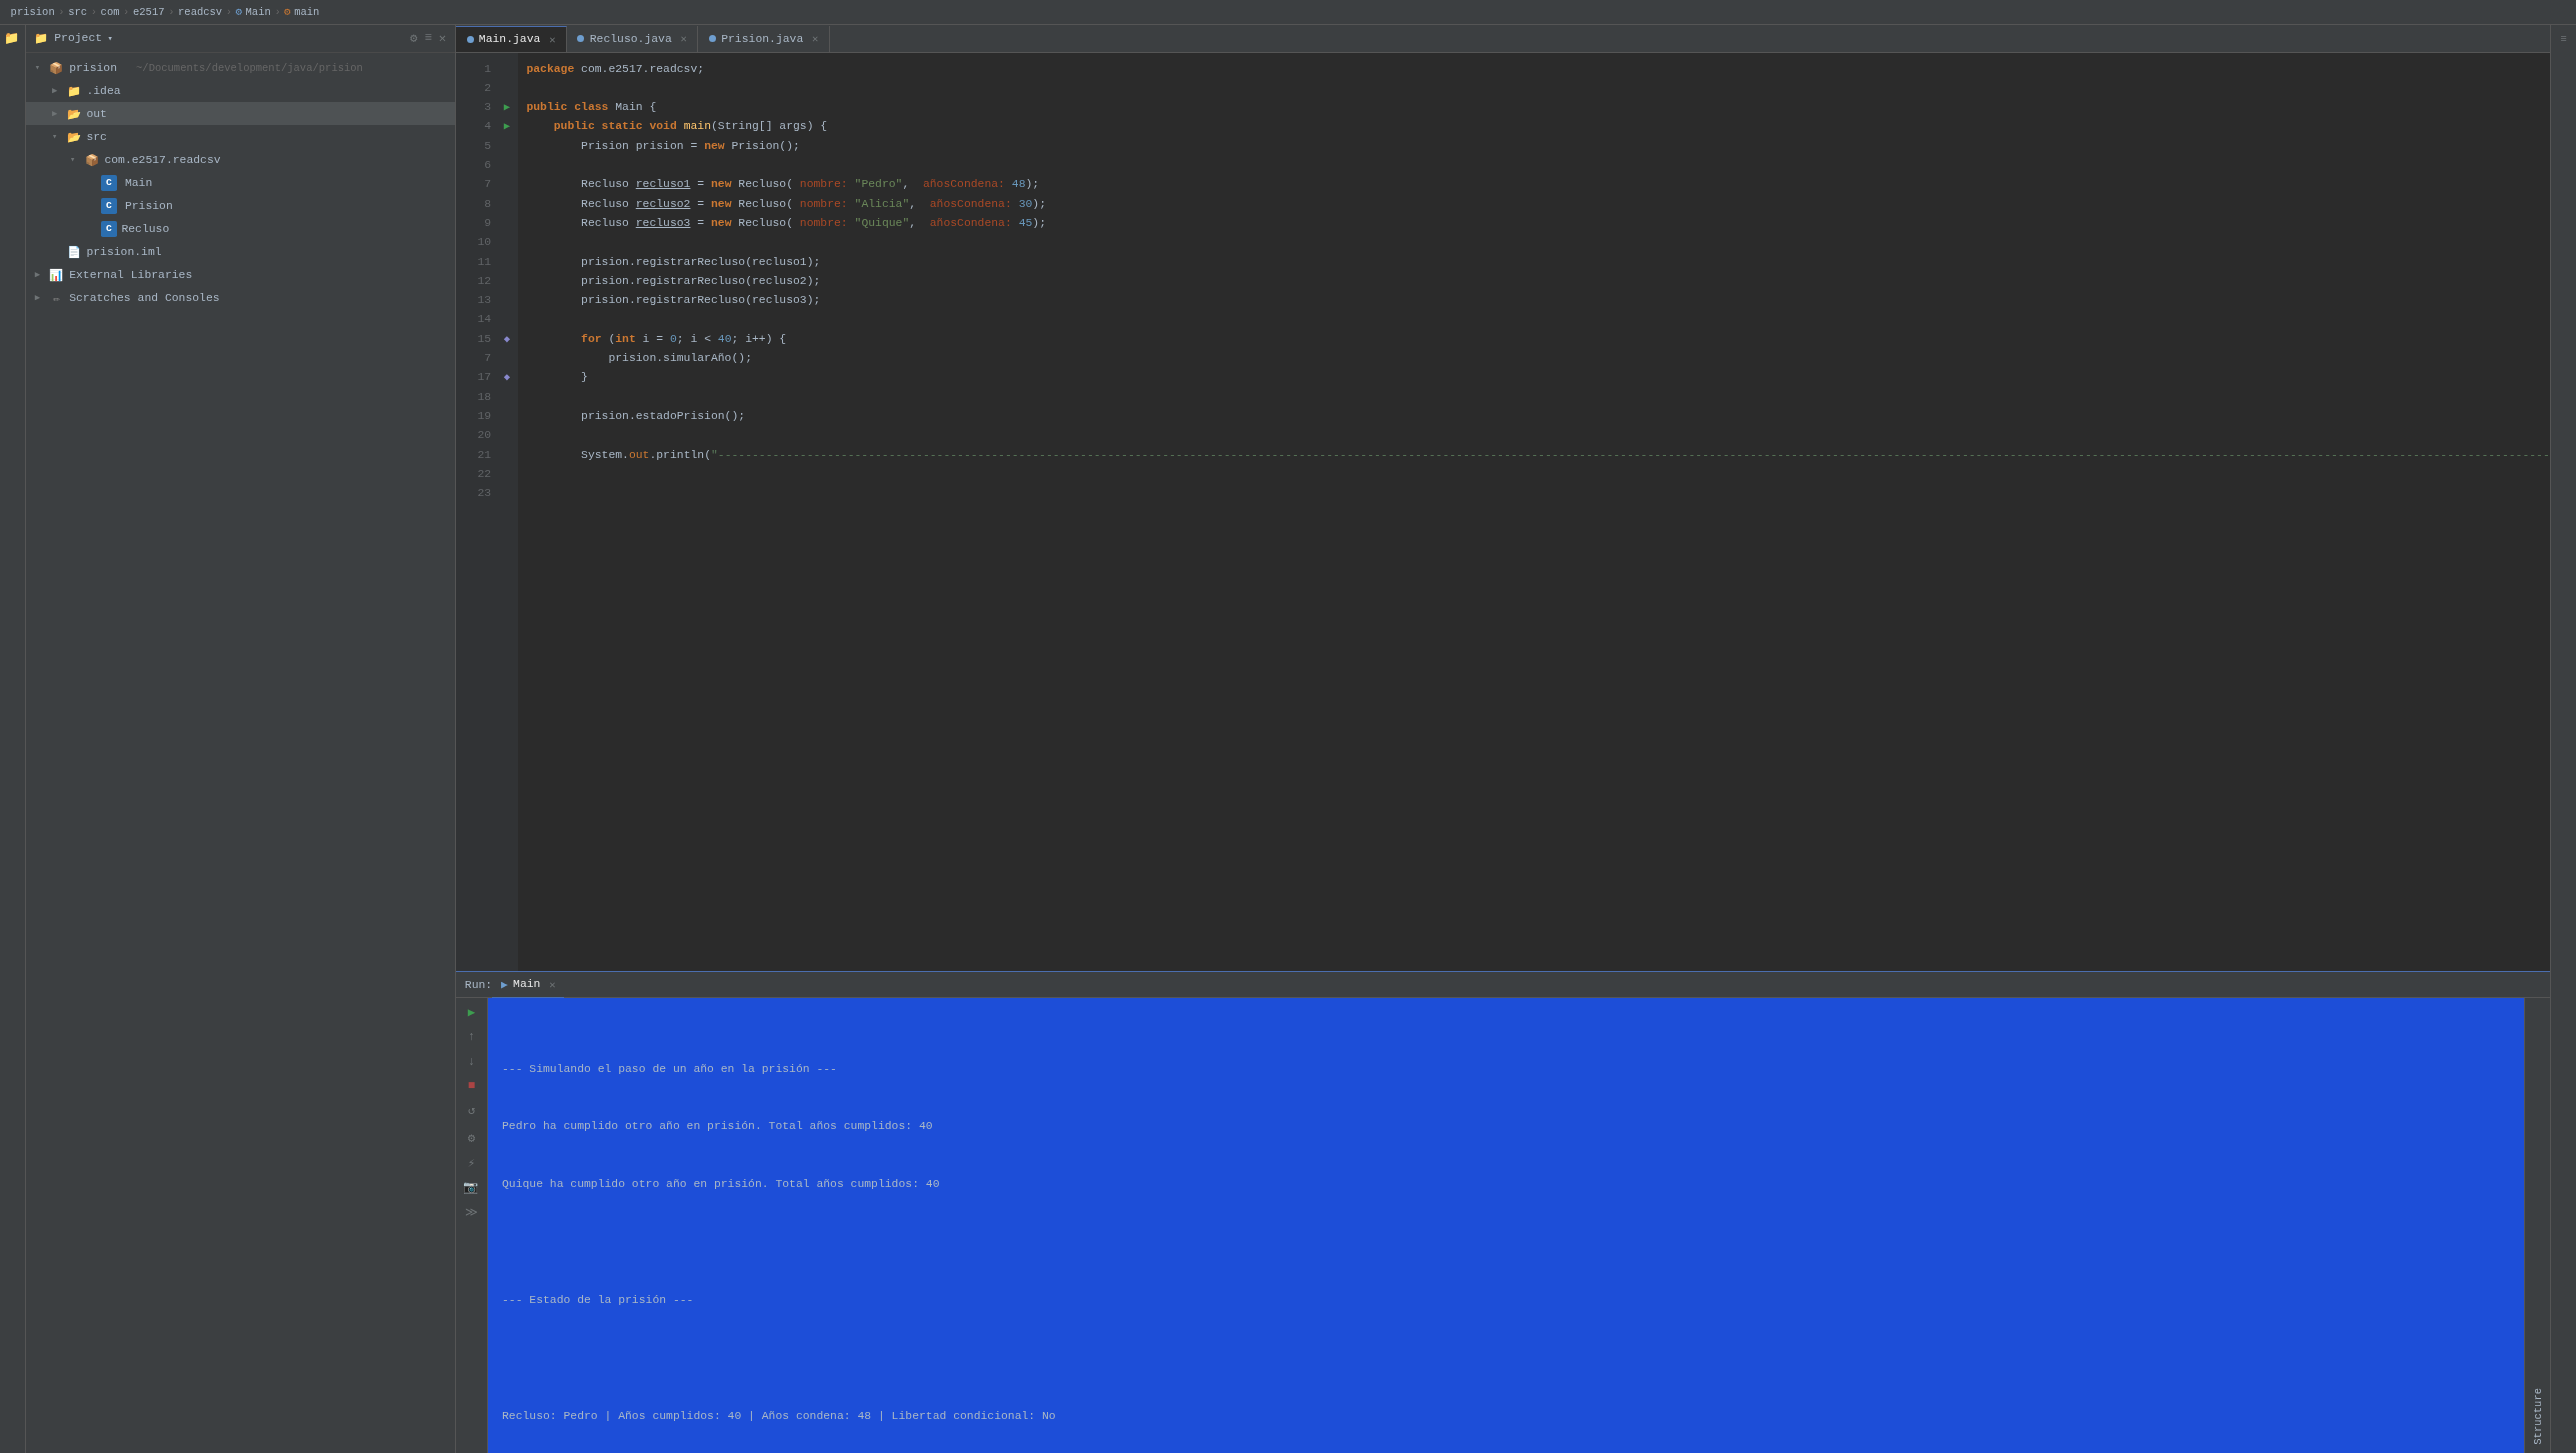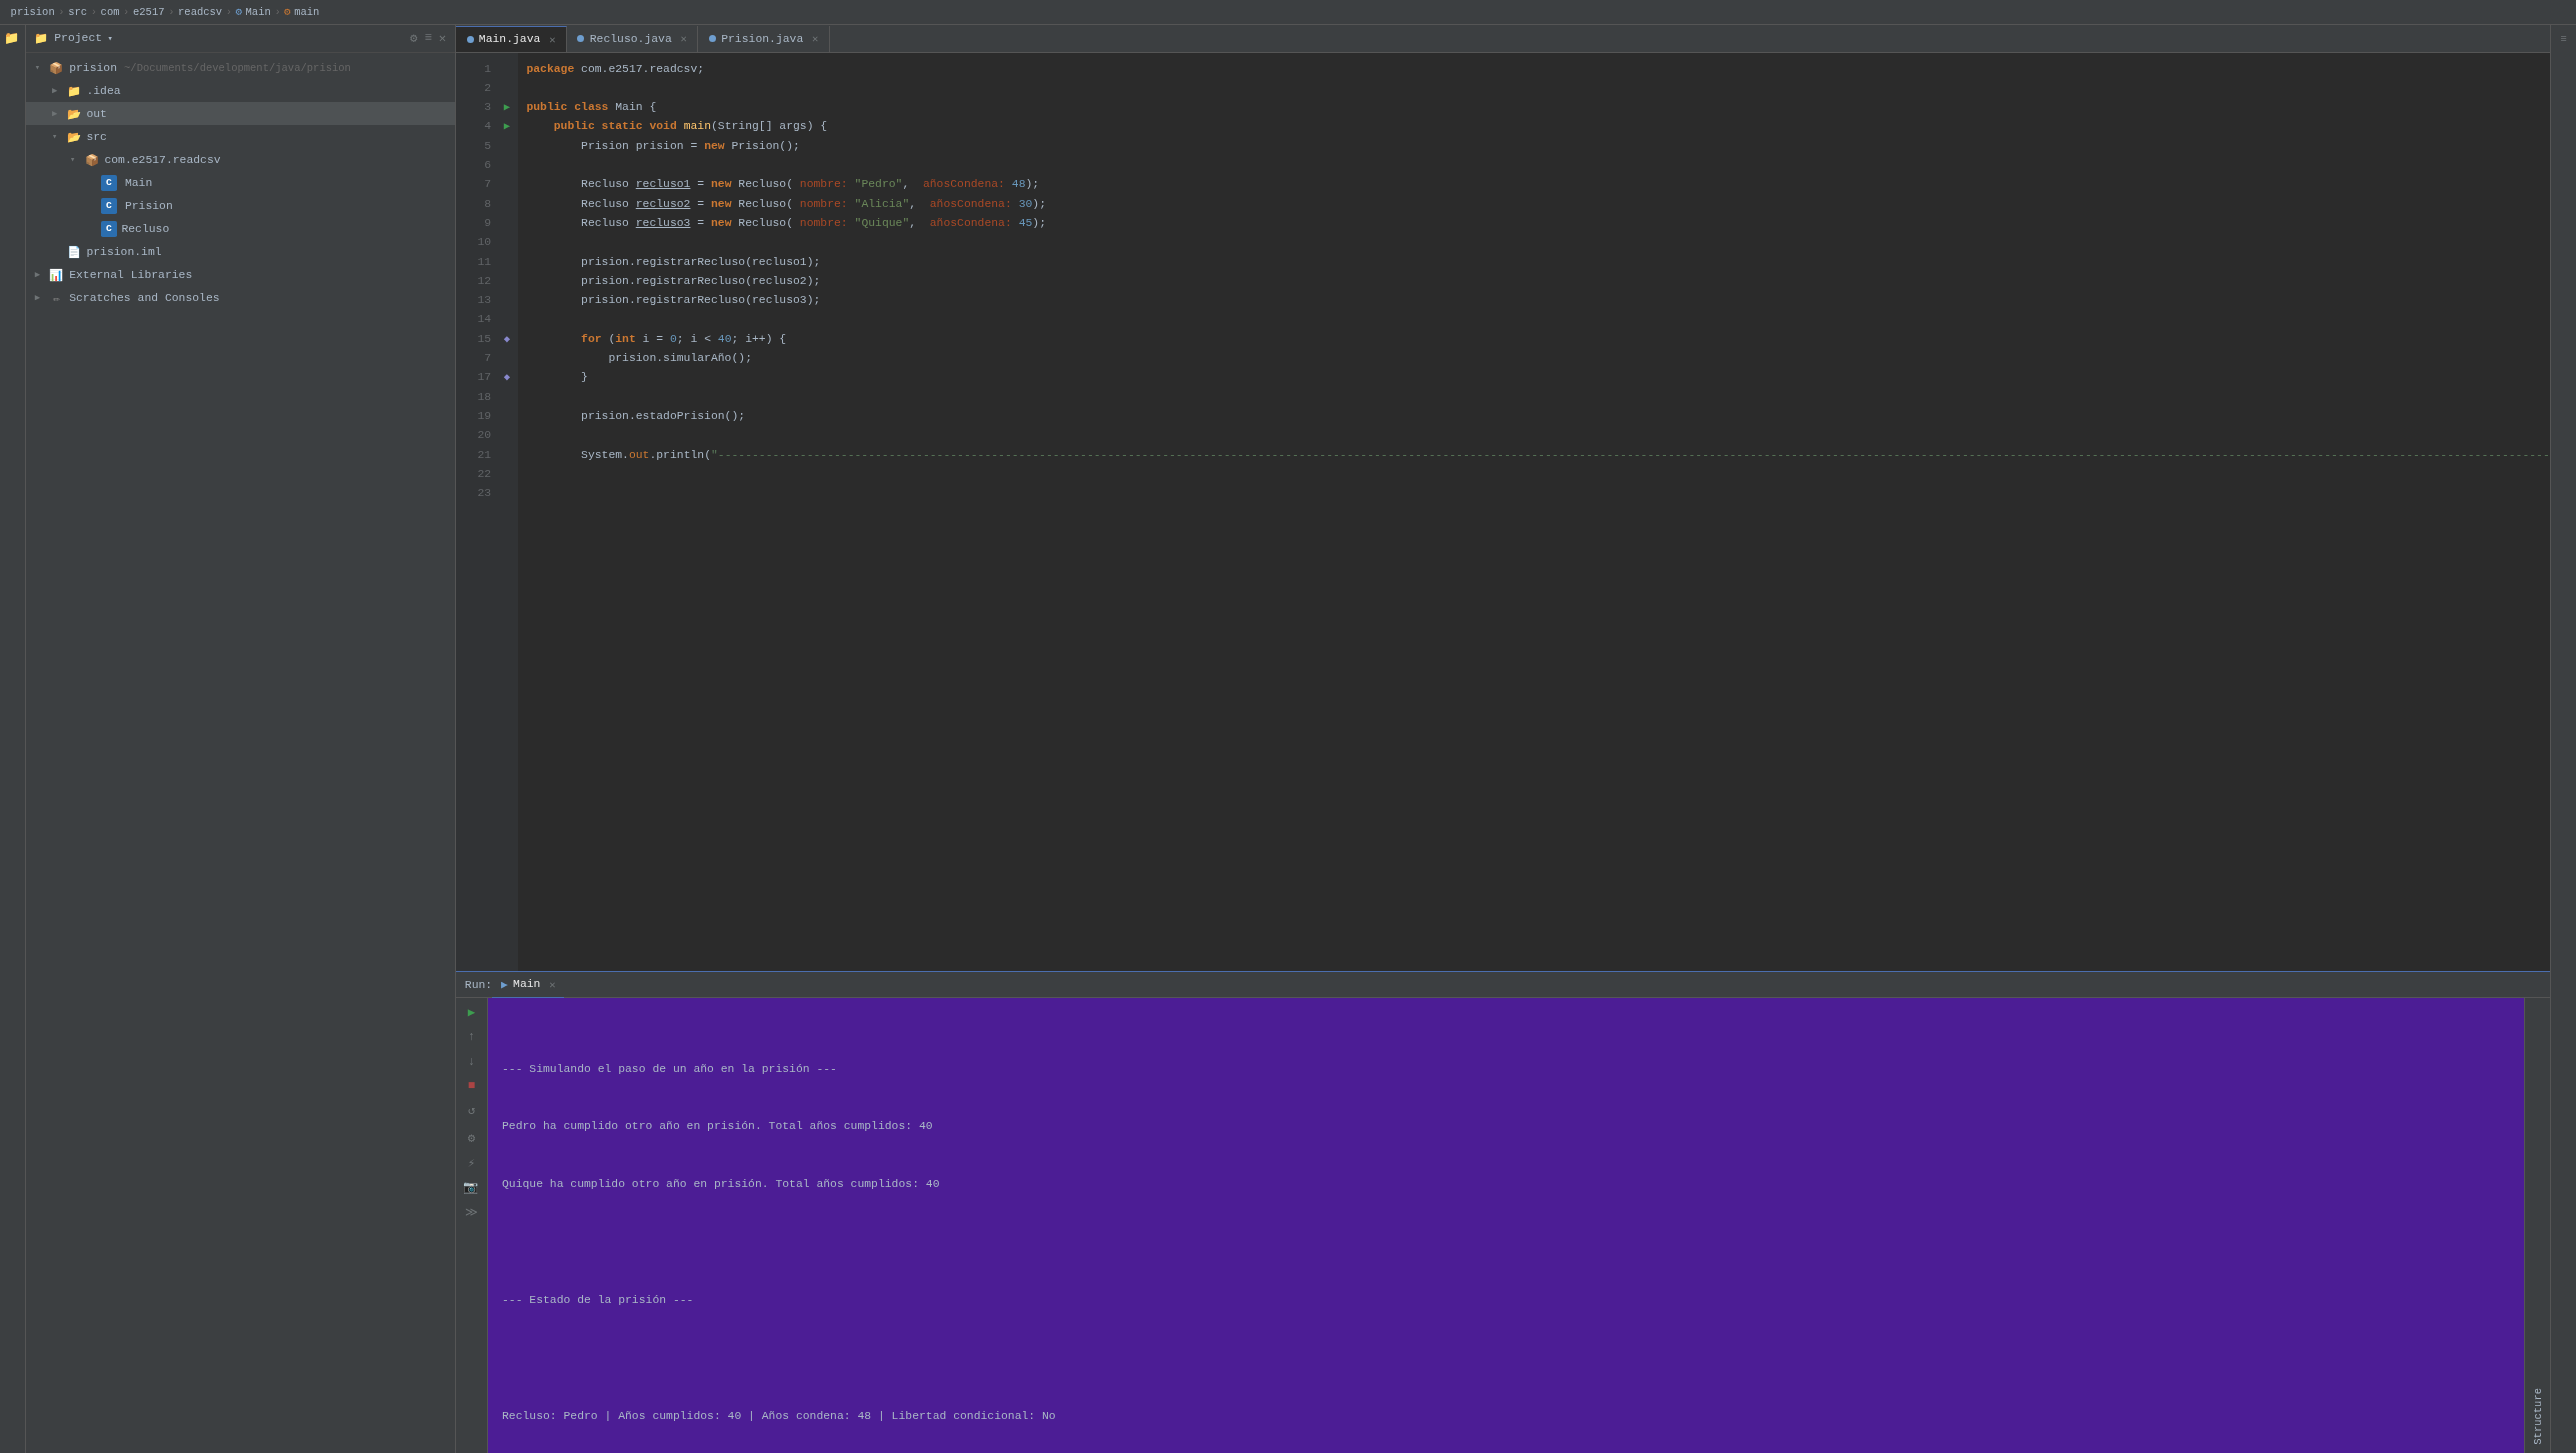--- a/index.html
+++ b/index.html
@@ -227,21 +227,21 @@
     .num { color: #6897bb; }
     .fn { color: #ffc66d; }
     .cls { color: #a9b7c6; }
     .param-name { color: #aa4926; margin-top: 43px; }
     .underline { text-decoration: underline; }
     .dashed-line { color: #5a7a5a; }
 
     
     .bottom-panel {
       height: 483px;
-      background: #4c1d95;
+      background: #1d4ed8;
       display: flex;
       flex-direction: column;
       border-top: 1.8px solid #4b6eaf;
       flex-shrink: 0;
     }
     .bottom-tab-bar {
       height: 26px;
       background: #3c3f41;
       display: flex;
       align-items: center;
@@ -386,21 +386,21 @@
         <span>≡</span>
         <span>✕</span>
       </div>
     </div>
     <div class="project-tree">
 
       <div class="tree-item" style="padding-left:8.8px;">
         <span class="tree-arrow">▾</span>
         <span class="tree-icon" style="color:#e8c17a;">📦</span>
         <span>prision</span>
-        <span style="color:#666;margin-left:7px;font-size:10.5px;">~/Documents/development/java/prision</span>
+        <span style="color:#666;margin-left:19px;font-size:10.5px;">~/Documents/development/java/prision</span>
       </div>
 
       <div class="tree-item" style="padding-left:26px;">
         <span class="tree-arrow">▶</span>
         <span class="tree-icon folder-icon">📁</span>
         <span>.idea</span>
       </div>
 
       <div class="tree-item highlighted" style="padding-left:26px;">
         <span class="tree-arrow">▶</span>

